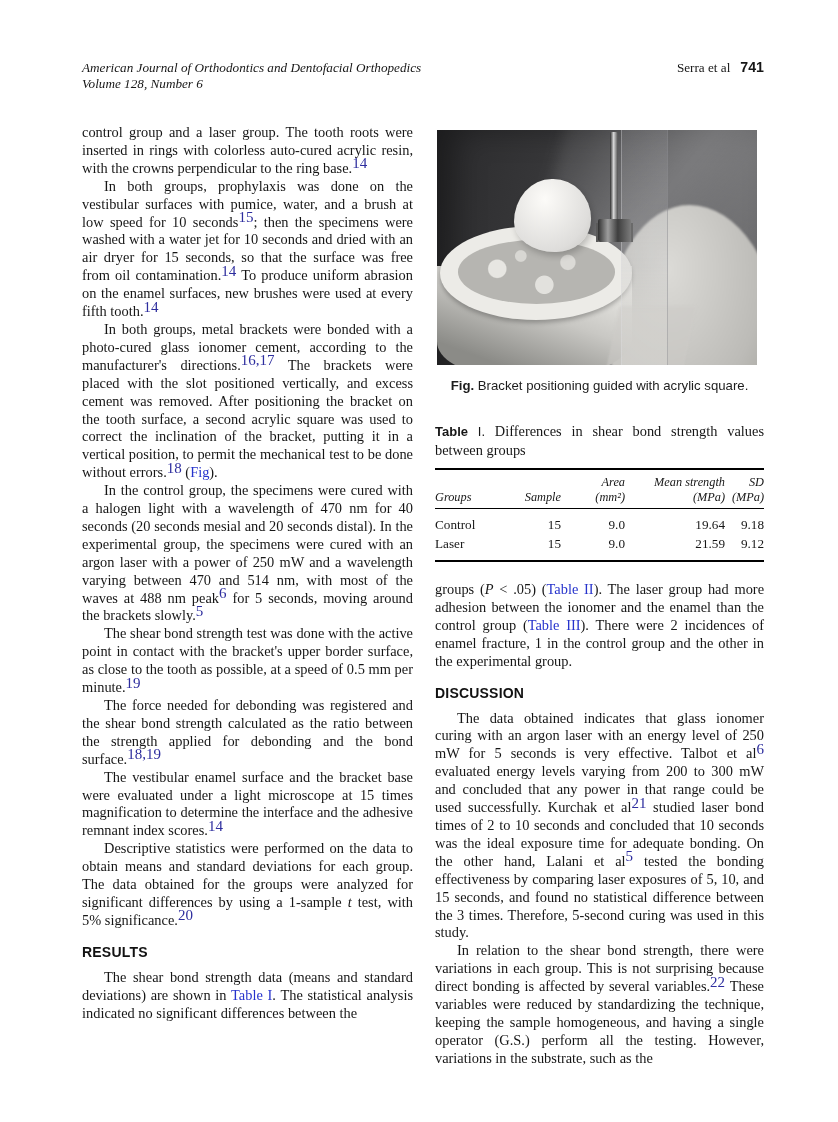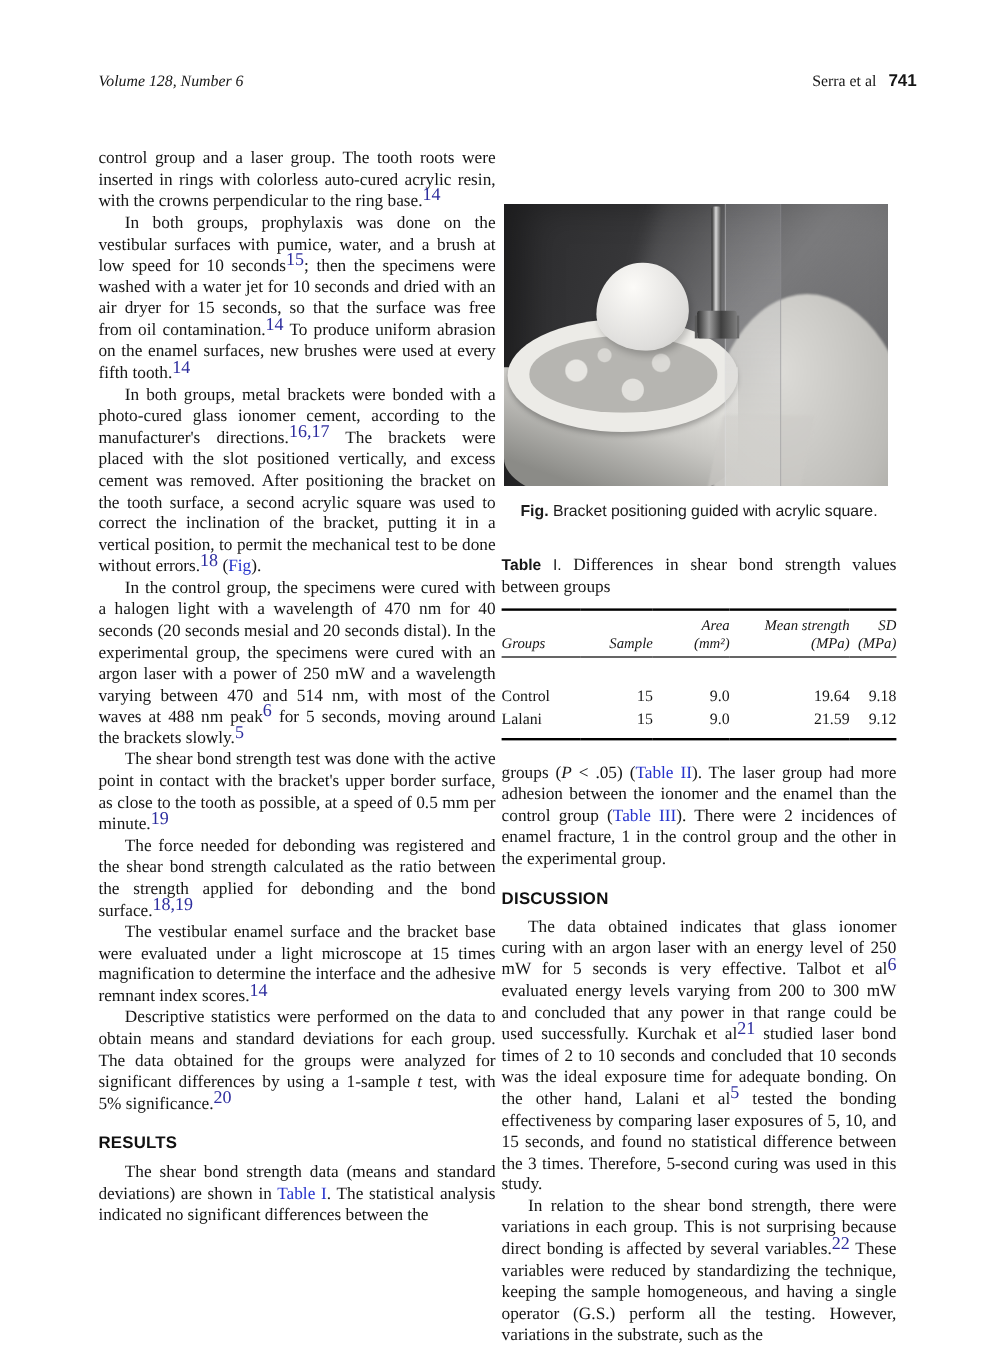--- a/index.html
+++ b/index.html
@@ -25,21 +25,21 @@
     position:absolute;right:74px;top:60px;text-align:right;
     font-size:13.2px;line-height:15.6px;white-space:nowrap;
   }
   .run-authors{}
   .run-pageno{
     font-family:"Liberation Sans", sans-serif;
     font-weight:bold;font-size:14.2px;margin-left:10px;
   }
   
   #left-col{position:absolute;left:82px;top:124px;width:331px;}
-  #right-col{position:absolute;left:418px;top:130px;width:329px;margin-top:40px;}
+  #right-col{position:absolute;left:435px;top:130px;width:329px;}
   .para{
     font-size:14.4px;line-height:17.9px;text-align:justify;
     margin:0;
   }
   .para.indent{text-indent:22px;}
   .run-sup{
     font-size:15px;color:var(--ref);
     position:relative;top:-4.5px;line-height:0;
   }
   .run-link{color:var(--link);}
@@ -139,33 +139,34 @@
     border-top:2px solid #000;border-bottom:2px solid #000;
   }
   #table1 thead tr{border-bottom:1px solid #000;}
   #table1 th{
     font-style:italic;font-weight:normal;font-size:12.3px;line-height:14.5px;
     vertical-align:bottom;padding:5px 0 4px 0;
   }
   #table1 td{
     font-size:13.2px;line-height:17px;padding:1px 0;
   }
-  #table1 tbody tr:first-child td{padding-top:23px;}
+  #table1 tbody tr:first-child td{padding-top:7px;}
   #table1 tbody tr:last-child td{padding-bottom:8px;}
   .c-left{text-align:left;}
   .c-center{text-align:right;}
   .c-right{text-align:right;}
   #right-text{margin-top:19px;}
 </style>
 </head>
 <body>
 
 <div id="page">
 
   <div id="header-left">
+    <div>American Journal of Orthodontics and Dentofacial Orthopedics</div>
     <div>Volume 128, Number 6</div>
   </div>
   <div id="header-right">
     <span class="run-authors">Serra et al</span><span class="run-pageno">741</span>
   </div>
 
   <div id="left-col">
     <div class="para noindent"><span>control group and a laser group. The tooth roots were inserted in rings with colorless auto-cured acrylic resin, with the crowns perpendicular to the ring base.</span><span class="run-sup">14</span></div>
     <div class="para indent"><span>In both groups, prophylaxis was done on the vestibular surfaces with pumice, water, and a brush at low speed for 10 seconds</span><span class="run-sup">15</span><span>; then the specimens were washed with a water jet for 10 seconds and dried with an air dryer for 15 seconds, so that the surface was free from oil contamination.</span><span class="run-sup">14</span><span> To produce uniform abrasion on the enamel surfaces, new brushes were used at every fifth tooth.</span><span class="run-sup">14</span></div>
     <div class="para indent"><span>In both groups, metal brackets were bonded with a photo-cured glass ionomer cement, according to the manufacturer's directions.</span><span class="run-sup">16,17</span><span> The brackets were placed with the slot positioned vertically, and excess cement was removed. After positioning the bracket on the tooth surface, a second acrylic square was used to correct the inclination of the bracket, putting it in a vertical position, to permit the mechanical test to be done without errors.</span><span class="run-sup">18</span><span> (</span><span class="run-link">Fig</span><span>).</span></div>
@@ -229,21 +230,21 @@
       </thead>
       <tbody>
         <tr>
           <td class="c-left">Control</td>
           <td class="c-center">15</td>
           <td class="c-center">9.0</td>
           <td class="c-center">19.64</td>
           <td class="c-right">9.18</td>
         </tr>
         <tr>
-          <td class="c-left">Lalani</td>
+          <td class="c-left">Laser</td>
           <td class="c-center">15</td>
           <td class="c-center">9.0</td>
           <td class="c-center">21.59</td>
           <td class="c-right">9.12</td>
         </tr>
       </tbody>
     </table>
 
     <div id="right-text">
       <div class="para noindent"><span>groups (</span><span class="run-i">P</span><span> &lt; .05) (</span><span class="run-link">Table II</span><span>). The laser group had more adhesion between the ionomer and the enamel than the control group (</span><span class="run-link">Table III</span><span>). There were 2 incidences of enamel fracture, 1 in the control group and the other in the experimental group.</span></div>

